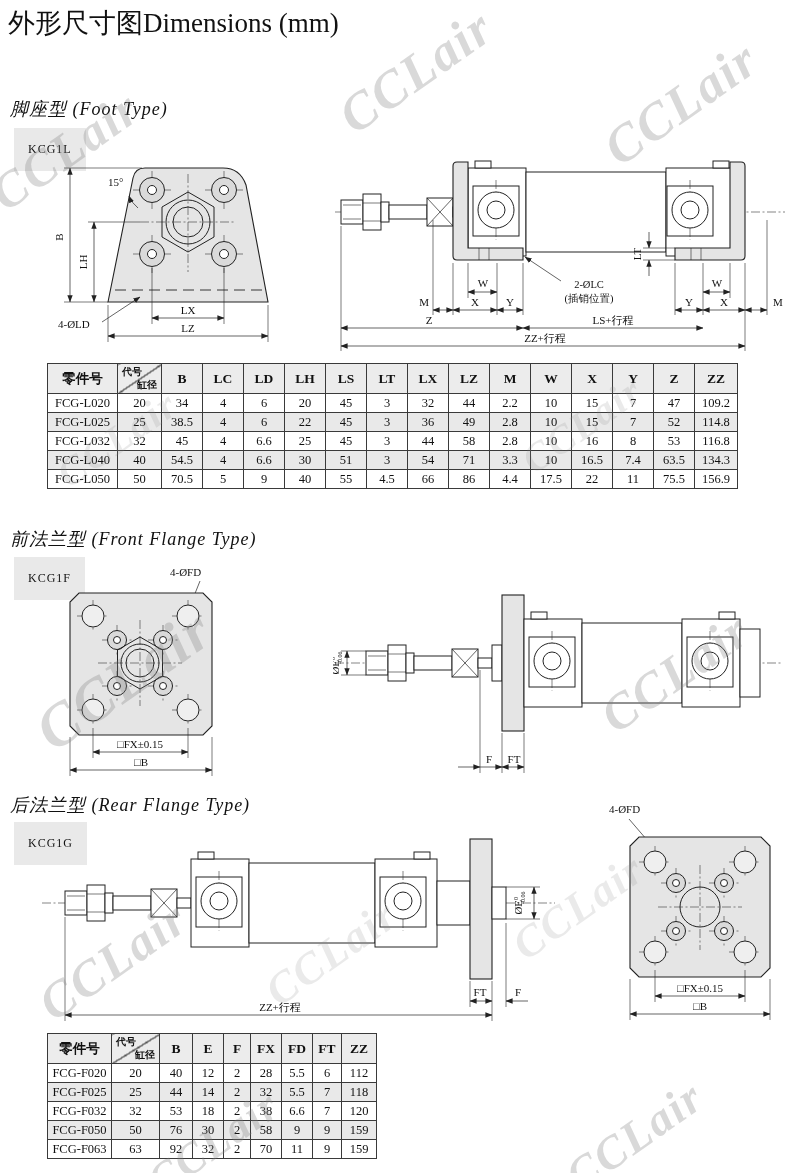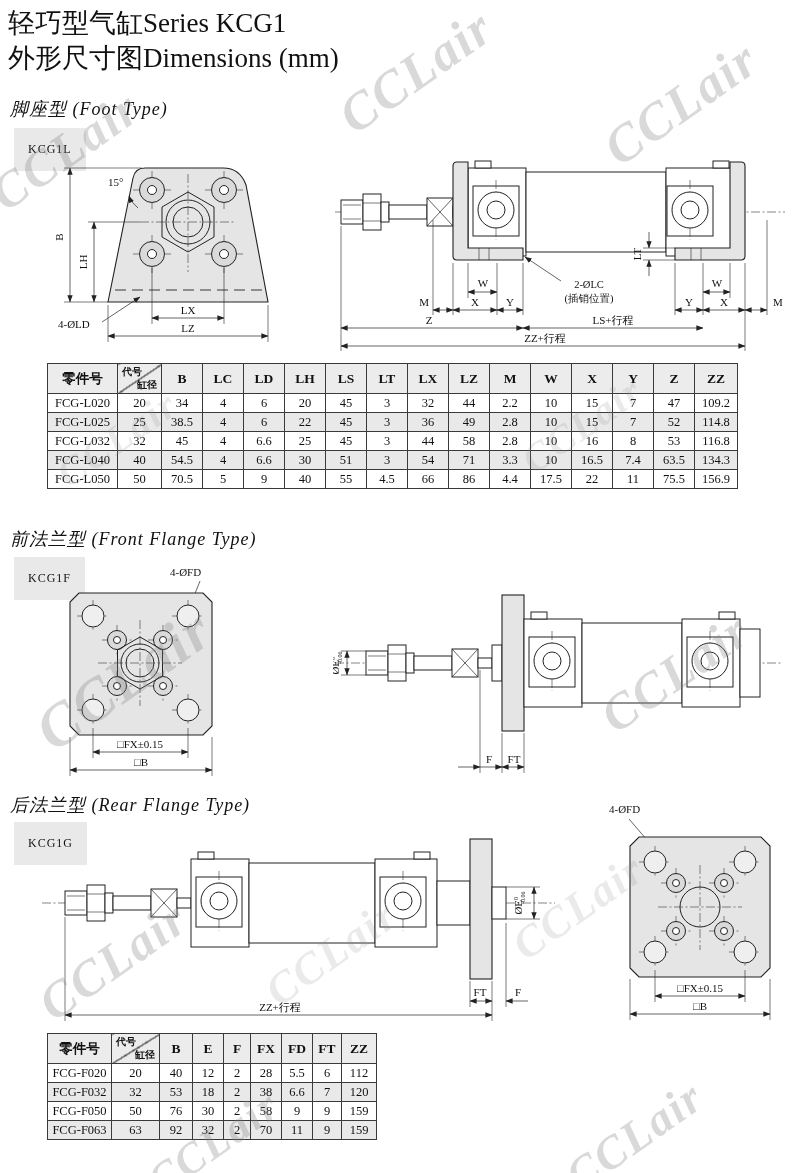--- a/index.html
+++ b/index.html
@@ -111,21 +111,20 @@
   <div class="wm light" style="left:515px;top:448px;font-size:40px">CCLair</div>
   <div class="wm" style="left:25px;top:712px;font-size:60px">CCLair</div>
   <div class="wm" style="left:592px;top:700px;font-size:50px">CCLair</div>
   <div class="wm" style="left:30px;top:988px;font-size:50px">CCLair</div>
   <div class="wm light" style="left:258px;top:978px;font-size:44px">CCLair</div>
   <div class="wm light" style="left:505px;top:932px;font-size:44px">CCLair</div>
   <div class="wm" style="left:140px;top:1168px;font-size:44px">CCLair</div>
   <div class="wm" style="left:558px;top:1162px;font-size:46px">CCLair</div>
 
   <div class="title">
-    <div>轻巧型气缸Series KCG1</div>
     <div>外形尺寸图Dimensions (mm)</div>
   </div>
 
   <div class="sect" style="top:97px">
     <span>脚座型</span>
     <span>(Foot Type)</span>
   </div>
   <div class="badge" style="top:128px">KCG1L</div>
 
   <div class="fig" style="left:30px;top:152px">
@@ -548,20 +547,31 @@
           <td>20</td>
           <td>40</td>
           <td>12</td>
           <td>2</td>
           <td>28</td>
           <td>5.5</td>
           <td>6</td>
           <td>112</td>
         </tr>
         <tr>
+          <td>FCG-F025</td>
+          <td>25</td>
+          <td>44</td>
+          <td>14</td>
+          <td>2</td>
+          <td>32</td>
+          <td>5.5</td>
+          <td>7</td>
+          <td>118</td>
+        </tr>
+        <tr>
           <td>FCG-F032</td>
           <td>32</td>
           <td>53</td>
           <td>18</td>
           <td>2</td>
           <td>38</td>
           <td>6.6</td>
           <td>7</td>
           <td>120</td>
         </tr>

